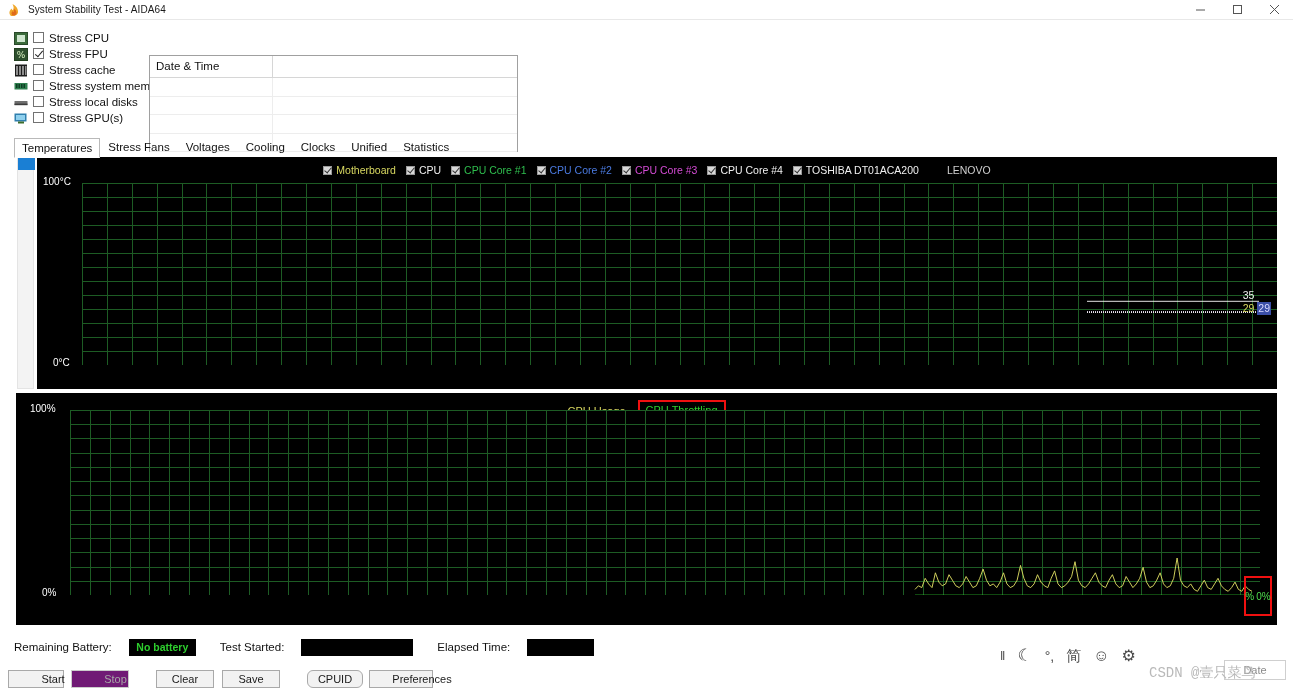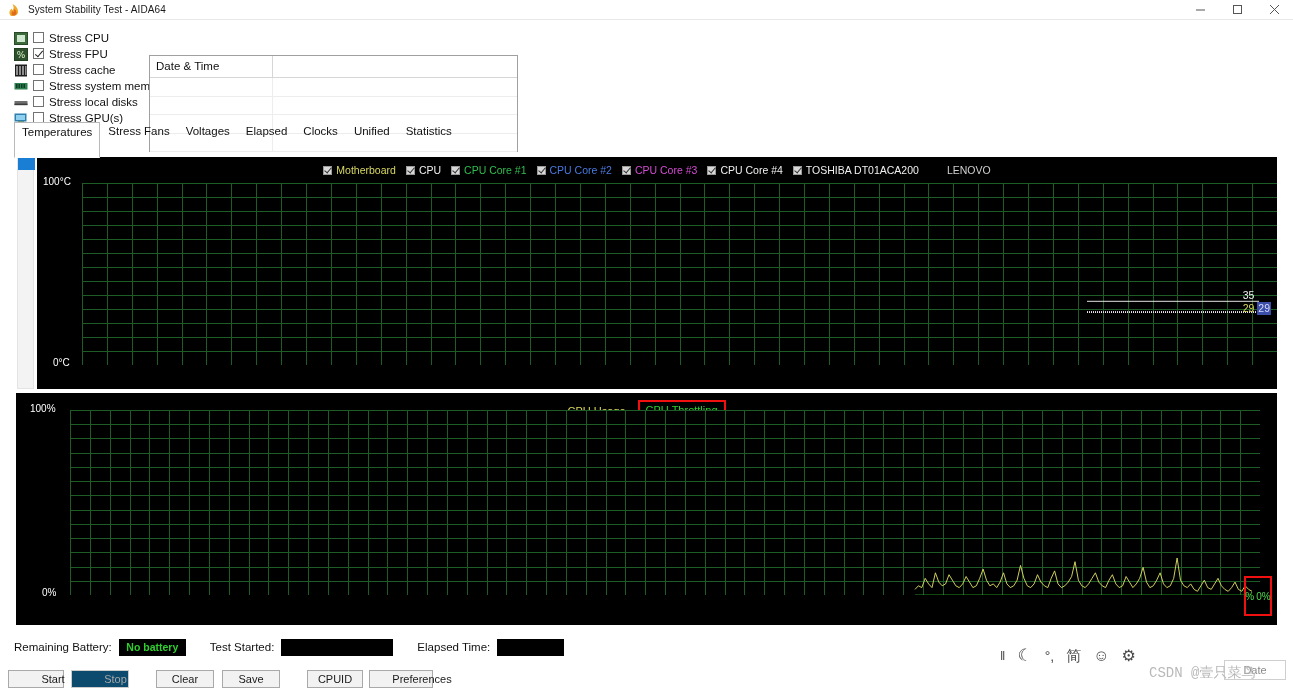--- a/index.html
+++ b/index.html
@@ -96,21 +96,21 @@
   #logtable .row .c2 { flex: 1; }
 
   
   #tabs {
     position: absolute; left: 14px; top: 138px;
     height: 19px; display: flex; align-items: flex-end;
     z-index: 5;
   }
   .tab {
     font-size: 11.5px; color: #111;
-    padding: 2px 7px 18px 7px;
+    padding: 2px 7px 2px 7px;
     border: 1px solid transparent;
     background: transparent;
     white-space: nowrap;
     line-height: 14px;
   }
   .tab.active {
     background: #ffffff;
     border: 1px solid #b9b9b9;
     border-bottom-color: #ffffff;
     position: relative; top: 1px;
@@ -216,21 +216,21 @@
 
   
   #statusbar {
     position: absolute; left: 14px; top: 634px;
     width: 1265px; height: 26px;
     display: flex; align-items: center;
   }
   .st-label { font-size: 11.5px; color: #111; margin-right: 7px; }
   .st-black {
     background: #000000; height: 17px;
-    display: flex; align-items: center; justify-content: center;
+    display: flex; align-items: center; justify-content: center; margin-left: 10px;
   }
   #battery-field { width: 67px; }
   #battery-field span { color: #2ecf2e; font-size: 10.5px; font-weight: bold; }
   #started-field { width: 112px; margin-right: 24px; }
   #elapsed-field { width: 67px; }
 
   
   #icon-toolbar {
     position: absolute; left: 1000px; top: 646px;
     display: flex; align-items: center; gap: 12px;
@@ -247,26 +247,26 @@
   }
   .btn {
     position: absolute;
     height: 18px;
     border: 1px solid #a9a9a9;
     background: #f2f2f2;
     font-size: 11px; color: #1a1a1a;
     display: flex; align-items: center; justify-content: center;
     top: 2px;
   }
-  .btn.disabled { color: #a6a6a6; background: #0c4a6e; border-color: #cccccc; padding-left: 31px; }
+  .btn.disabled { color: #a6a6a6; background: #701a75; border-color: #cccccc; padding-left: 31px; }
   #btn-start { left: 8px; width: 56px; padding-left: 34px; }
   #btn-stop { left: 71px; width: 58px; }
   #btn-clear { left: 156px; width: 58px; }
   #btn-save { left: 222px; width: 58px; }
-  #btn-cpuid { left: 307px; width: 56px; }
+  #btn-cpuid { left: 307px; width: 56px; border-radius: 6px; }
   #btn-pref { left: 369px; width: 64px; padding-left: 42px; }
 
   
   #watermark {
     position: absolute; left: 1149px; top: 664px;
     font-size: 14px; color: #b9b9b9;
     white-space: nowrap;
     font-family: Liberation Mono, monospace;
   }
   #close-ghost {
@@ -400,21 +400,21 @@
           <div class="c2"></div>
         </div>
     </div>
   </div>
 </div>
 
 <div id="tabs">
   <div class="tab active">Temperatures</div>
   <div class="tab">Stress Fans</div>
   <div class="tab">Voltages</div>
-  <div class="tab">Elapsed</div>
+  <div class="tab">Cooling</div>
   <div class="tab">Clocks</div>
   <div class="tab">Unified</div>
   <div class="tab">Statistics</div>
 </div>
 
 <div id="chart-area">
 
   <div id="temp-scroll">
     <div class="thumb"></div>
   </div>

